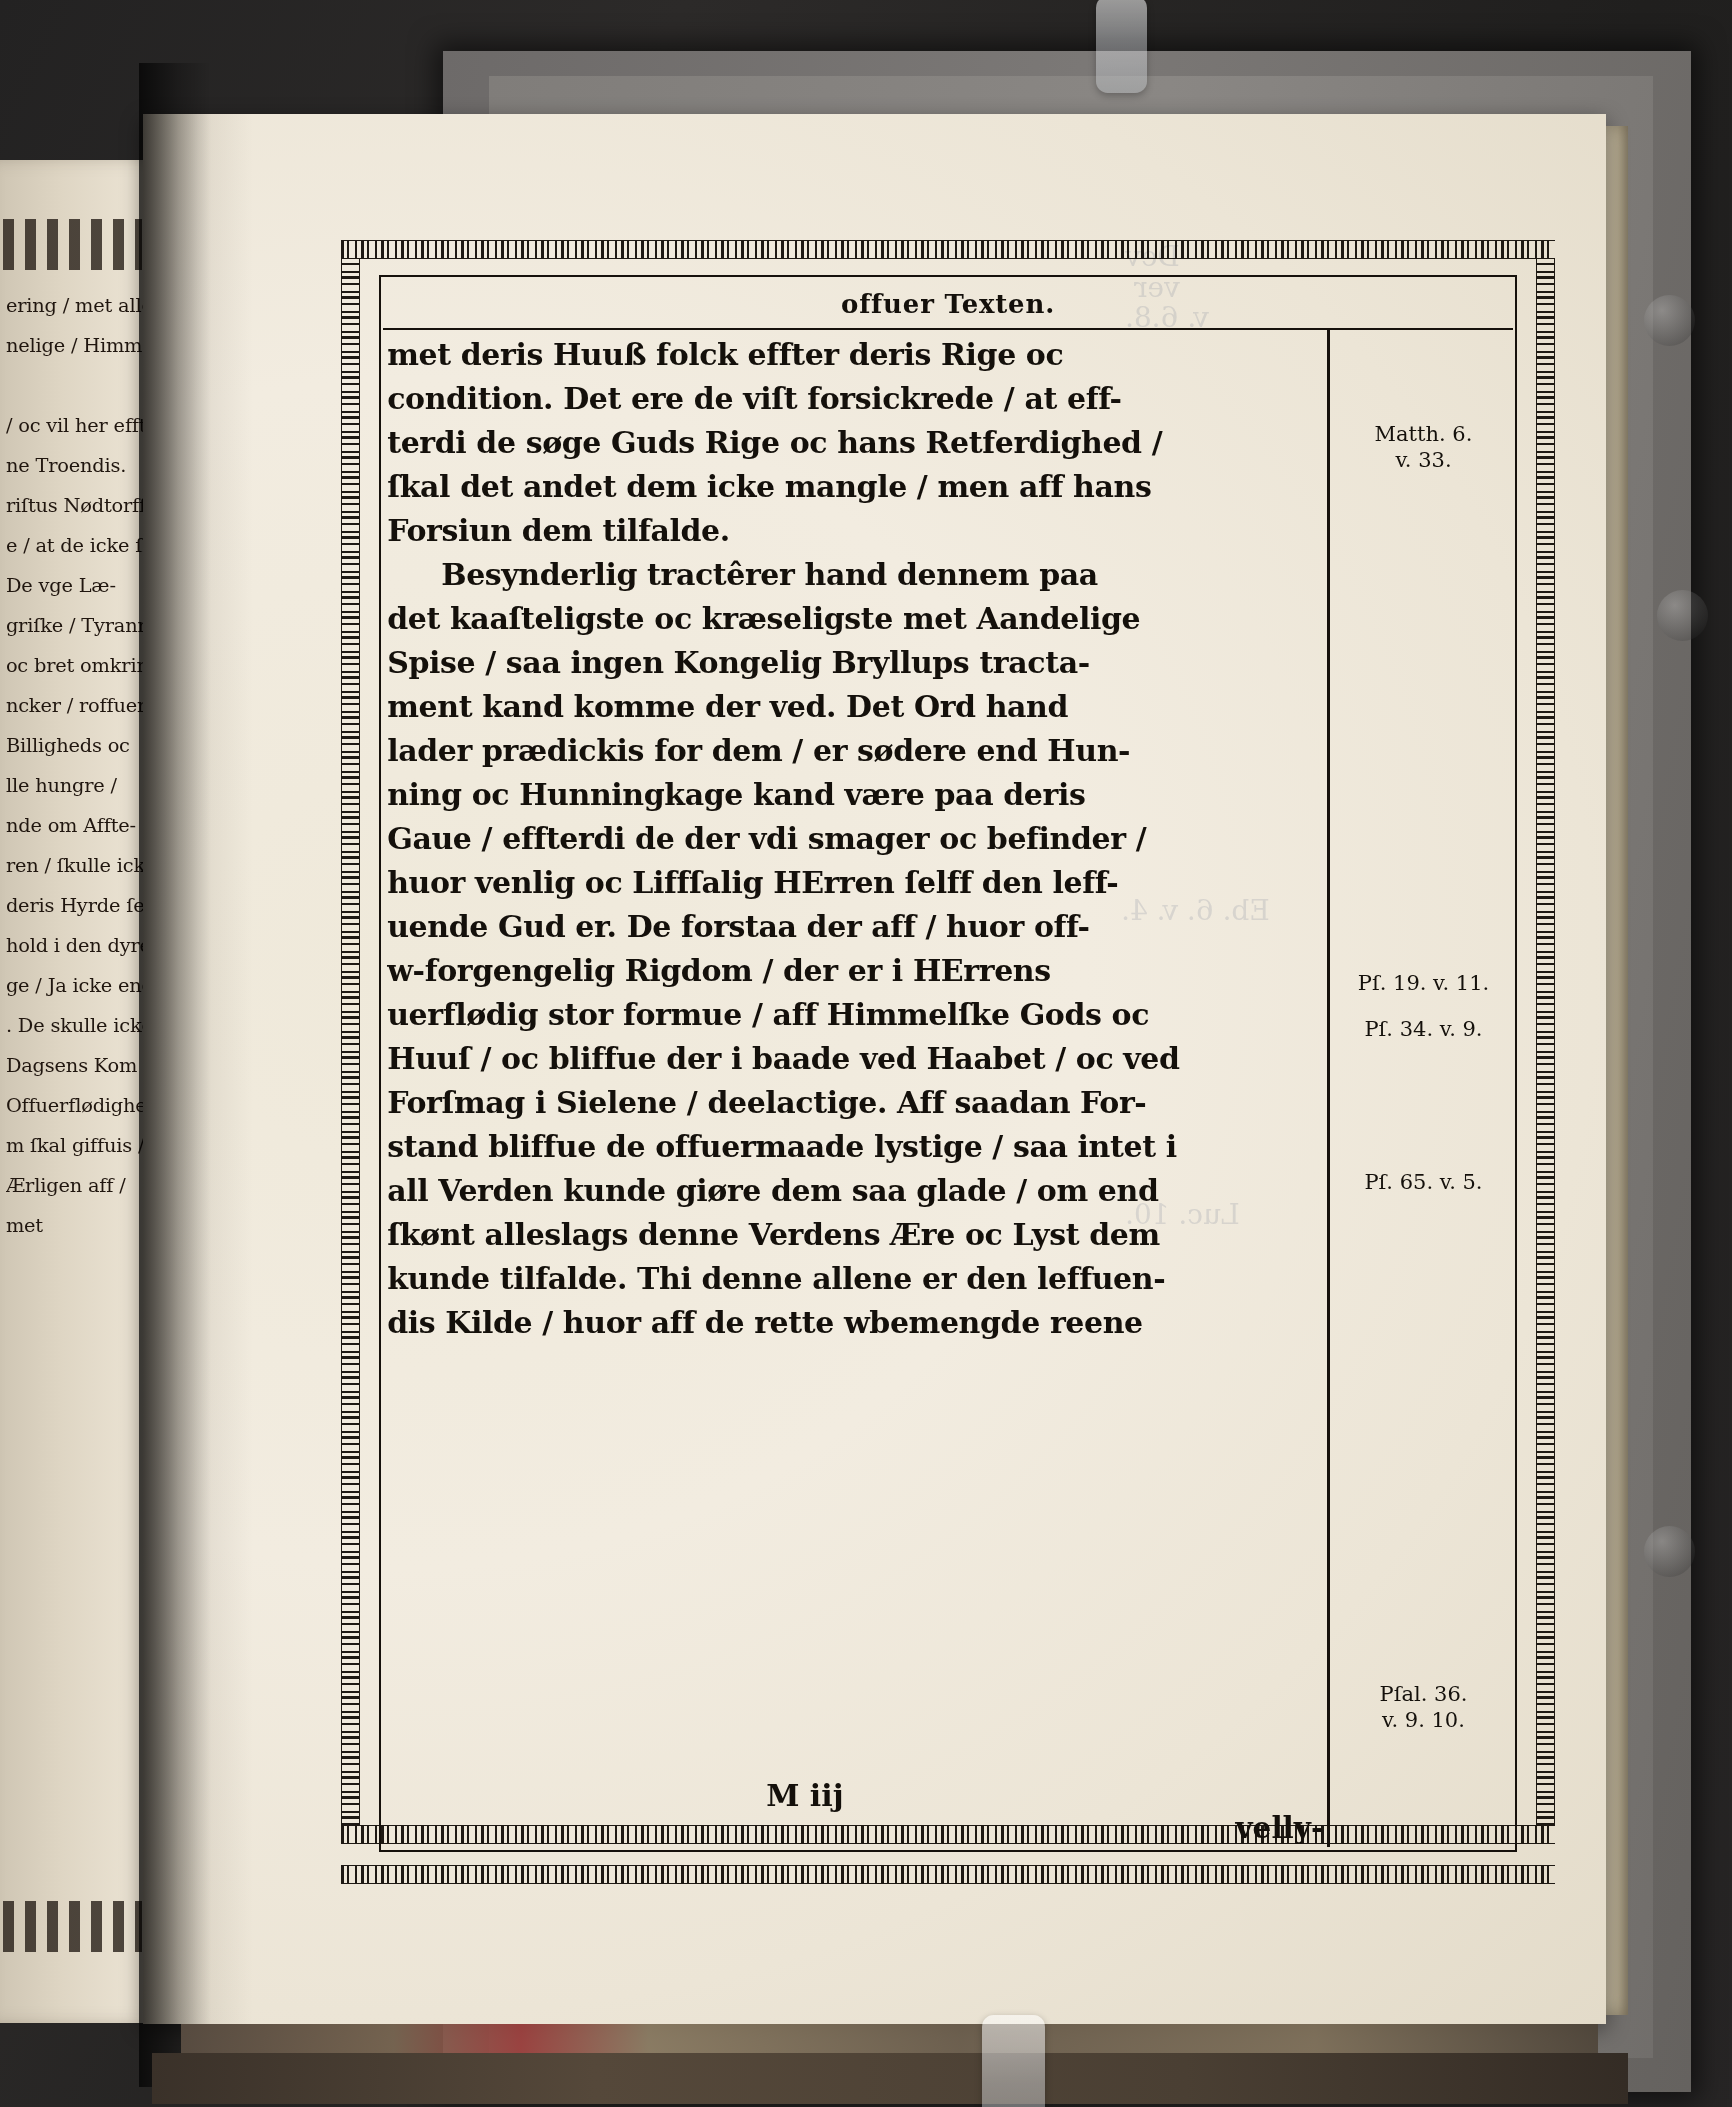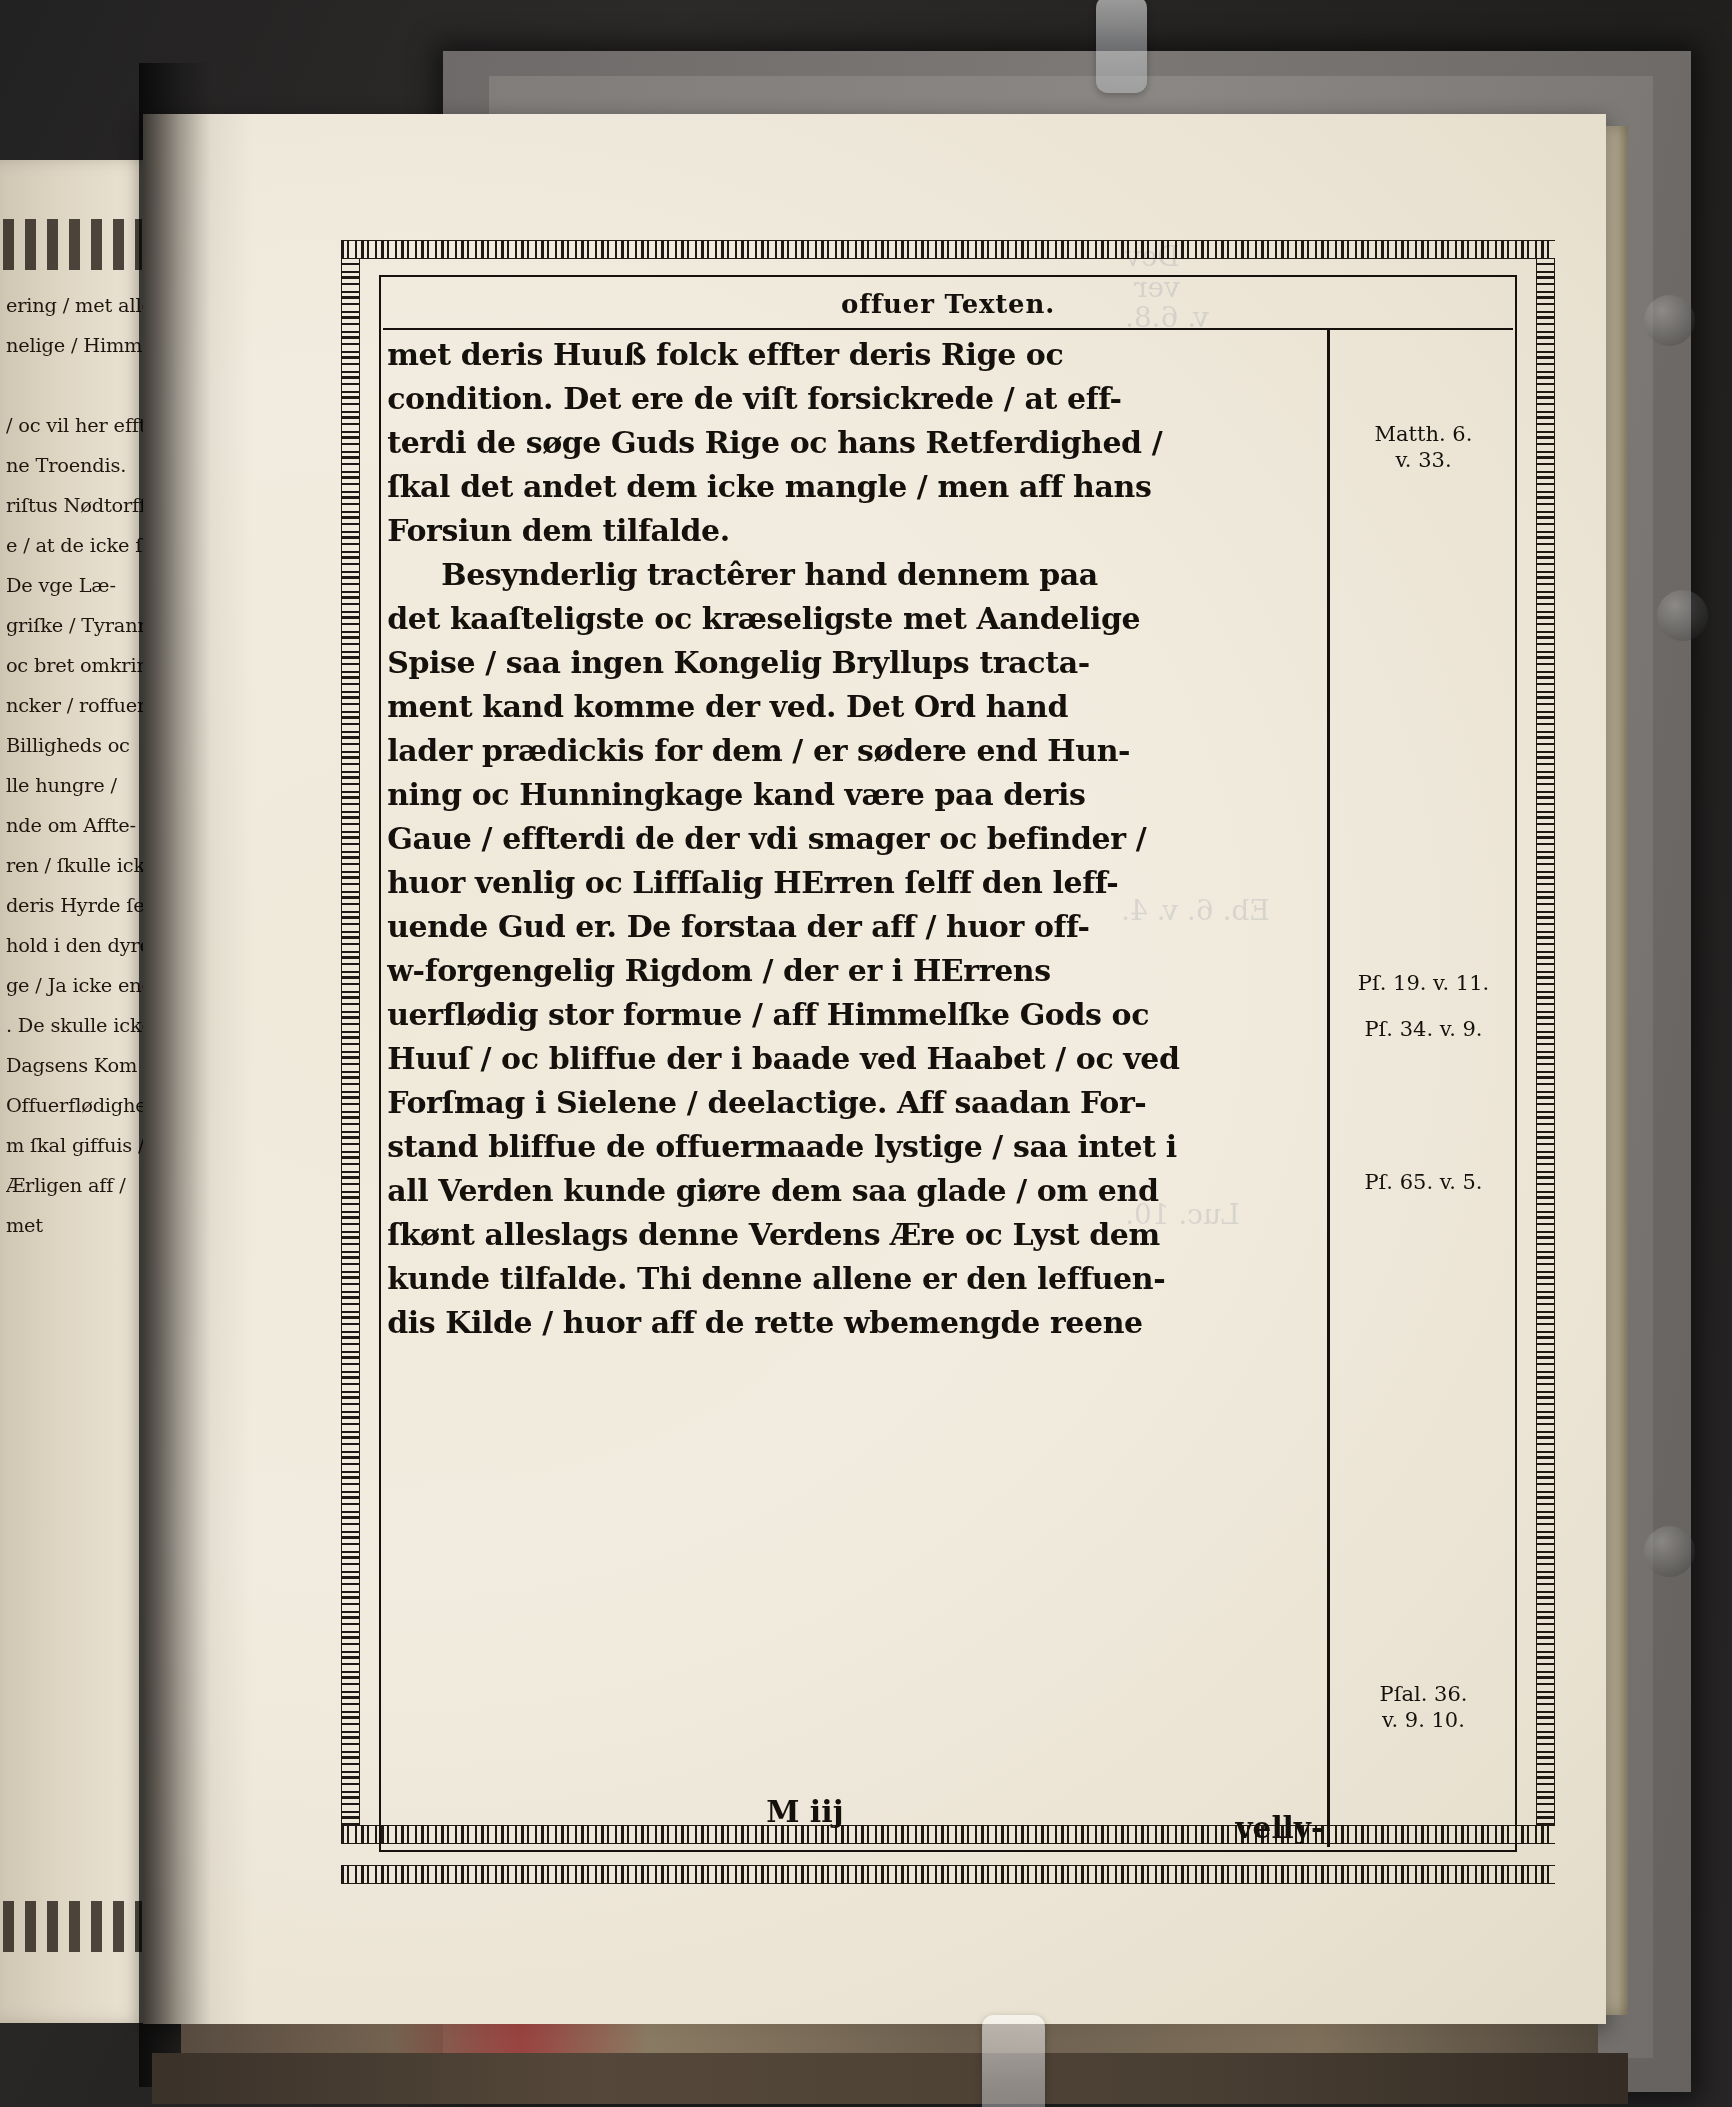--- a/index.html
+++ b/index.html
@@ -269,21 +269,20 @@
     display: flex;
     align-items: baseline;
   }
   #signature {
     position: absolute;
     left: 379px;
     font-family: "DejaVu Serif", serif;
     font-size: 30px;
     font-weight: 700;
     color: #14100b;
-    margin-top: 16px;
   }
   #catchword {
     position: absolute;
     right: 0;
     font-family: "DejaVu Serif", serif;
     font-size: 29.5px;
     font-weight: 700;
     color: #14100b;
     margin-top: 32px;
   }

